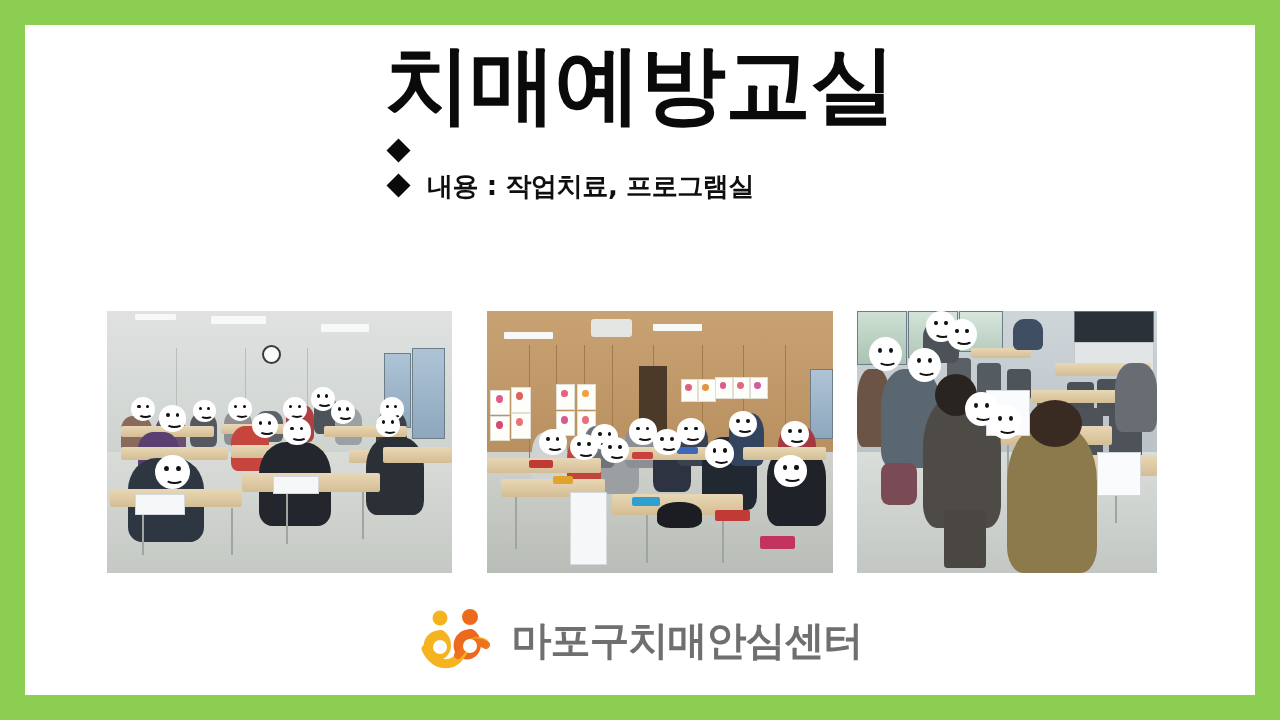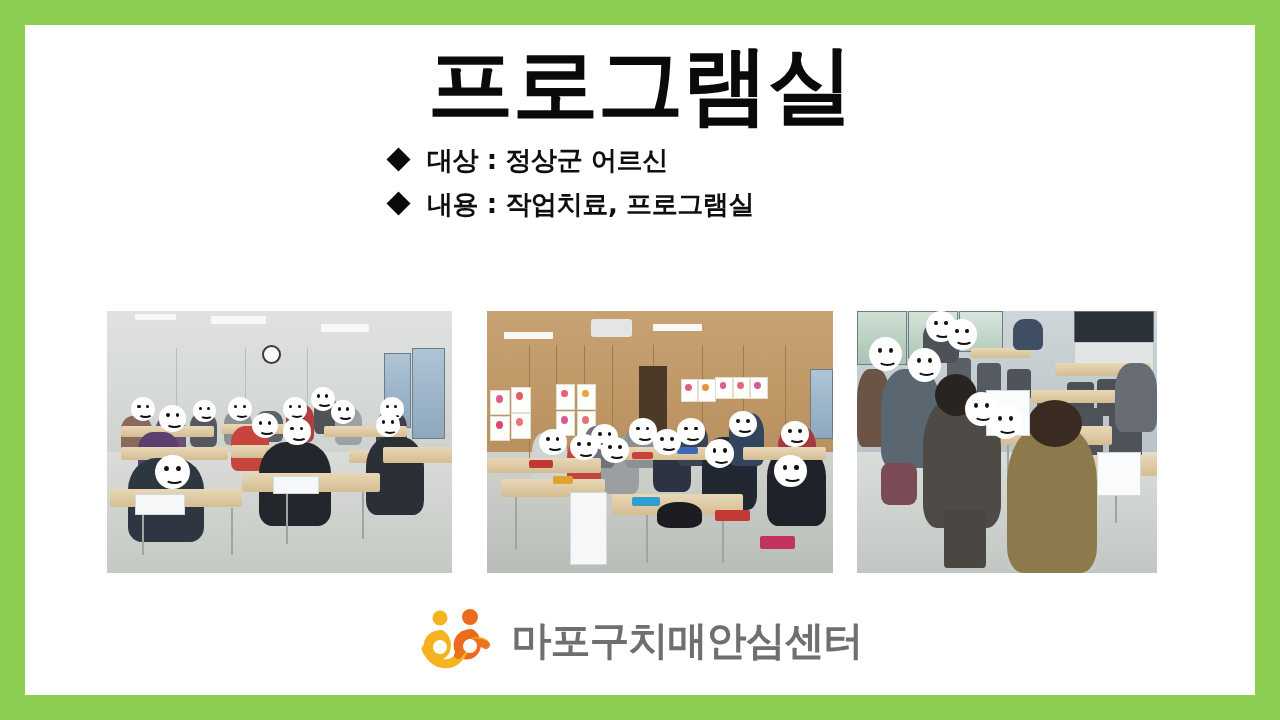--- a/index.html
+++ b/index.html
@@ -107,28 +107,27 @@
     font-size:40px;font-weight:700;color:#6f6f6f;letter-spacing:-1px;
     white-space:nowrap;line-height:1;
   }
 </style>
 </head>
 <body>
 
 <div class="poster">
   <div class="sheet">
 
-    <div class="title">프로그램실</div>
+    <div class="title">치매예방교실</div>
 
     <div class="bullets">
 
 
       <div class="bullet-row">
         <span class="diamond"></span>
-        <span class="bullet-text">대상 : 정상군 어르신</span>
       </div>
 
 
       <div class="bullet-row">
         <span class="diamond"></span>
         <span class="bullet-text">내용 : 작업치료, 프로그램실</span>
       </div>
 
     </div>
 

